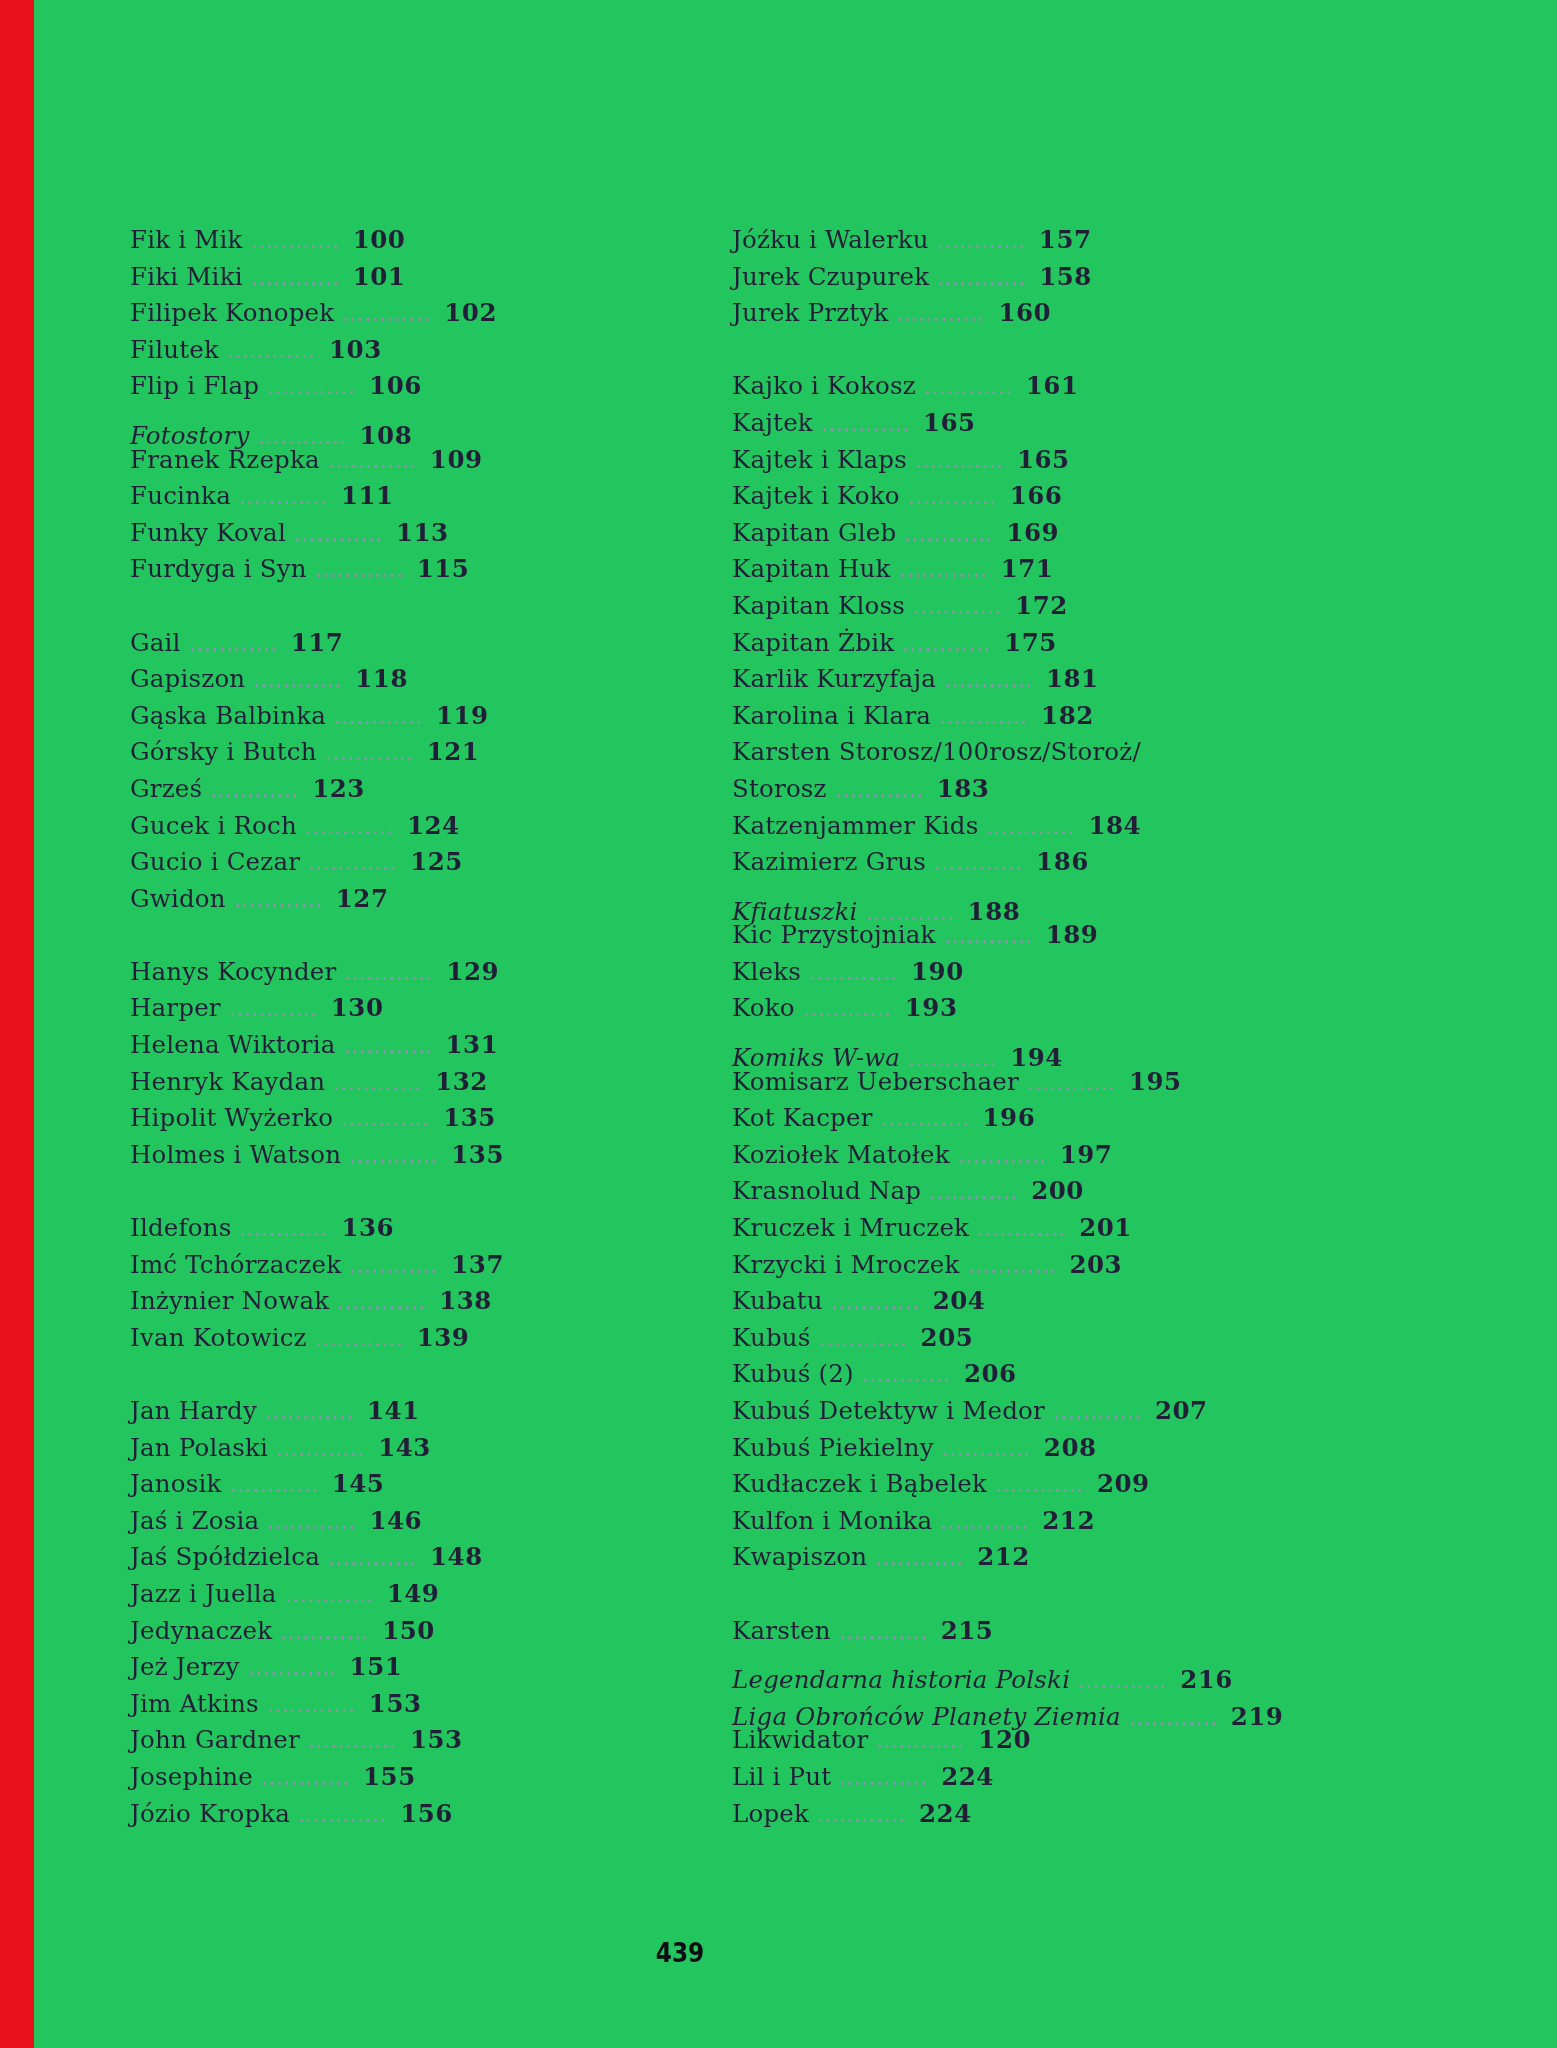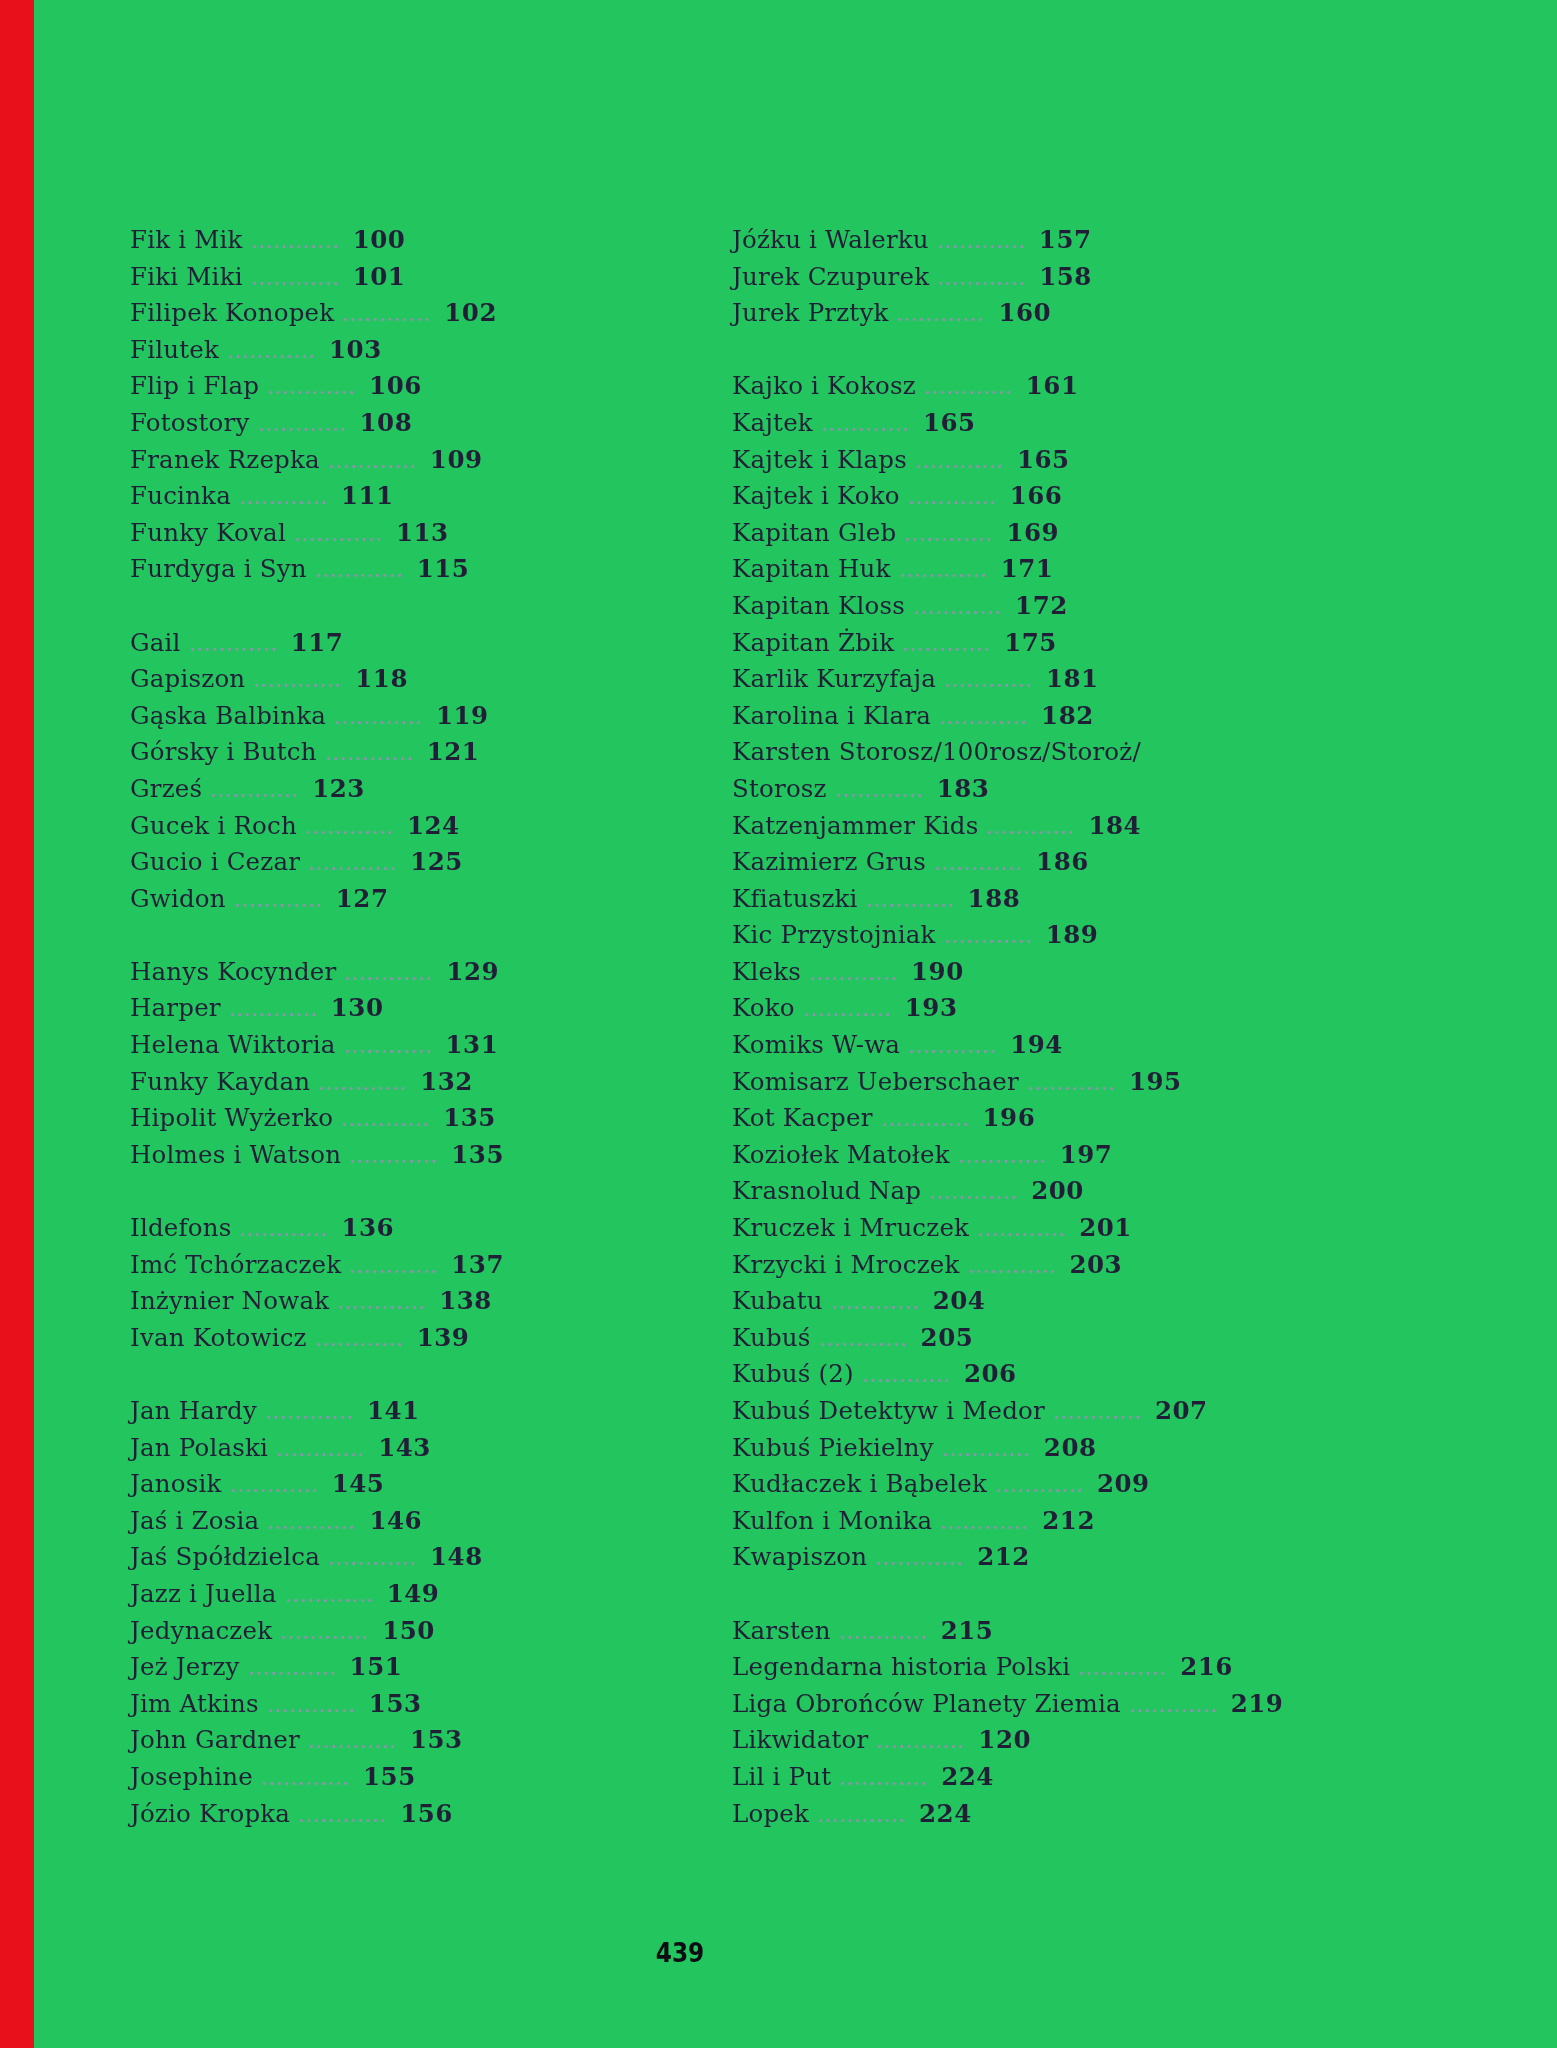--- a/index.html
+++ b/index.html
@@ -31,21 +31,21 @@
   .col-right{left:732px;width:640px;}
   .group{display:flex;flex-direction:column;}
   .group:not(:first-child){margin-top:36.6px;}
   .entry{
     display:flex;align-items:baseline;
     height:36.6px;line-height:36.6px;
     font-size:24.5px;
     white-space:nowrap;
   }
   .nm{letter-spacing:0.2px;}
-  .it{}
+  .it{font-style:italic;margin-top:13px;}
   .leader{
     flex:none;
     width:88px;height:3px;
     margin:0 12px 4px 10px;
     background-image:radial-gradient(circle at 1.5px 1.5px, var(--dot) 1.25px, transparent 1.6px);
     background-size:7.4px 3px;
     background-repeat:repeat-x;
   }
   .pg{font-weight:600;letter-spacing:0.5px;}
   .page-number{
@@ -167,21 +167,21 @@
           <span class="nm">Harper</span>
           <span class="leader"></span>
           <span class="pg">130</span>
         </div>
         <div class="entry">
           <span class="nm">Helena Wiktoria</span>
           <span class="leader"></span>
           <span class="pg">131</span>
         </div>
         <div class="entry">
-          <span class="nm">Funky Kaydan</span>
+          <span class="nm">Henryk Kaydan</span>
           <span class="leader"></span>
           <span class="pg">132</span>
         </div>
         <div class="entry">
           <span class="nm">Hipolit Wyżerko</span>
           <span class="leader"></span>
           <span class="pg">135</span>
         </div>
         <div class="entry">
           <span class="nm">Holmes i Watson</span>

